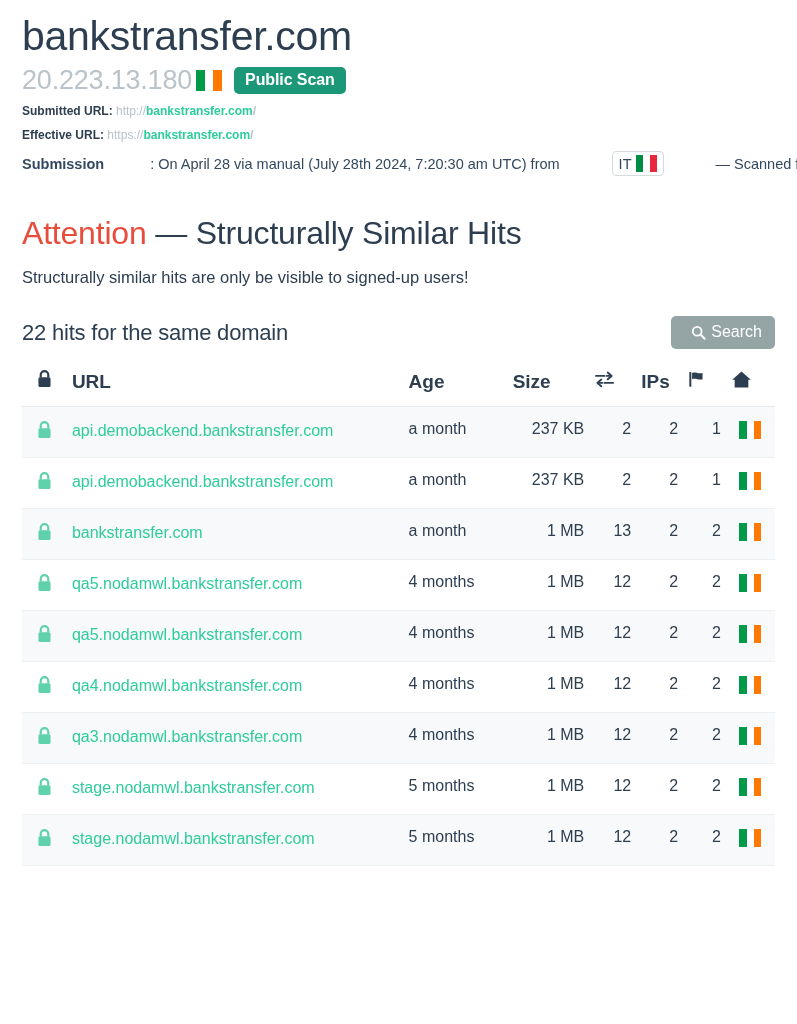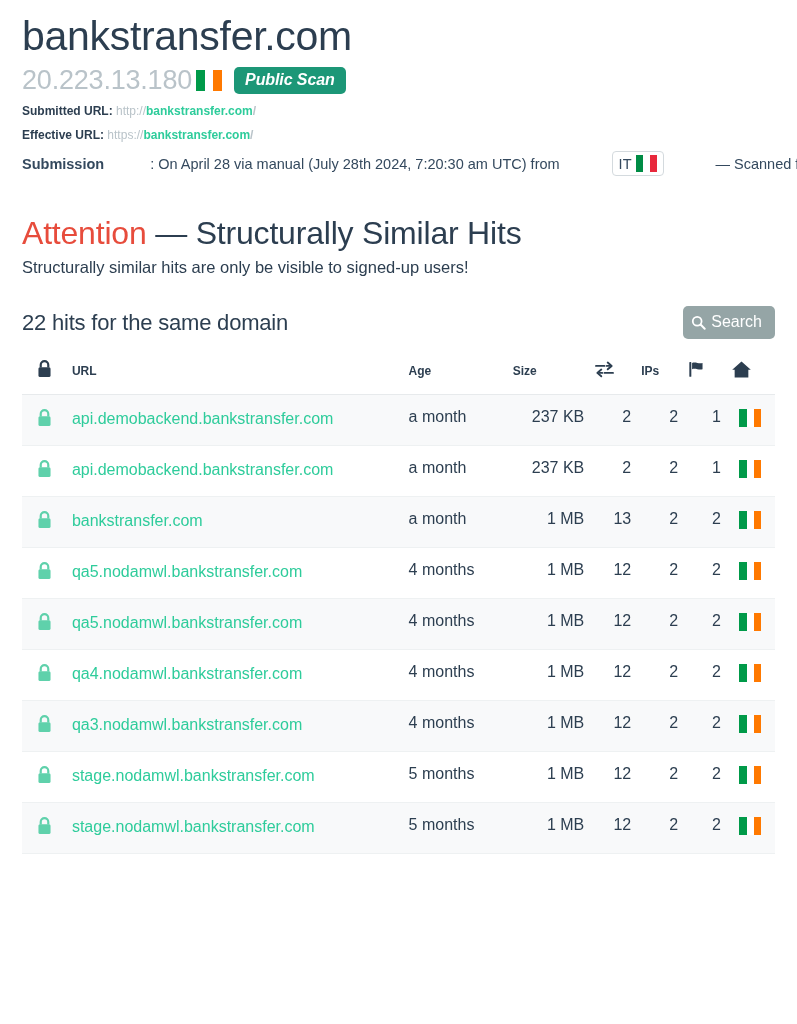--- a/index.html
+++ b/index.html
@@ -69,21 +69,20 @@
     margin-left: 12px;
     background: #1c9777;
     color: #ffffff;
     font-size: 16px;
     font-weight: 700;
     border-radius: 5px;
     padding: 5px 11px 6px 11px;
     line-height: 1;
     letter-spacing: -0.1px;
     white-space: nowrap;
-    font-style: italic;
   }
 
   .url-line {
     font-size: 12px;
     line-height: 22px;
     margin-top: 2px;
     white-space: nowrap;
   }
   .url-line .lbl { font-weight: 700; color: #2c3e50; }
   .url-line .scheme { color: #b9c3c9; }
@@ -142,21 +141,21 @@
     line-height: 1.2;
     letter-spacing: -0.2px;
     white-space: nowrap;
   }
   .attention .word { color: #e74c3c; margin-top: 20px; }
   .attention .rest { color: #2c3e50; }
 
   .note {
     font-size: 16.5px;
     color: #2c3e50;
-    margin-top: 4px;
+    margin-top: 14px;
     line-height: 1.4;
   }
 
   .hits-bar {
     display: flex;
     align-items: center;
     justify-content: space-between;
     margin-top: 27px;
     gap: 31px;
   }
@@ -165,39 +164,39 @@
     font-weight: 400;
     color: #2c3e50;
     letter-spacing: -0.2px;
   }
   .search-btn {
     background: #95a5a6;
     color: #ffffff;
     border: none;
     border-radius: 5px;
     font-size: 16px;
-    padding: 8px 13px 9px 8px;
+    padding: 8px 13px 9px 20px;
     display: inline-flex;
     align-items: center;
     gap: 5px;
     font-family: inherit;
     line-height: 1;
     cursor: pointer;
   }
   .search-btn svg { display:block; }
 
   
   table.hits {
     width: 100%;
     border-collapse: collapse;
     margin-top: 14px;
     table-layout: fixed;
   }
   table.hits th {
-    font-size: 12px;
+    font-size: 19px;
     font-weight: 700;
     color: #2c3e50;
     padding: 6px 5px 12px 5px;
     text-align: left;
     vertical-align: middle;
     border-bottom: 1px solid #e7eaec;
   }
   table.hits td {
     font-size: 16px;
     padding: 13px 5px;

